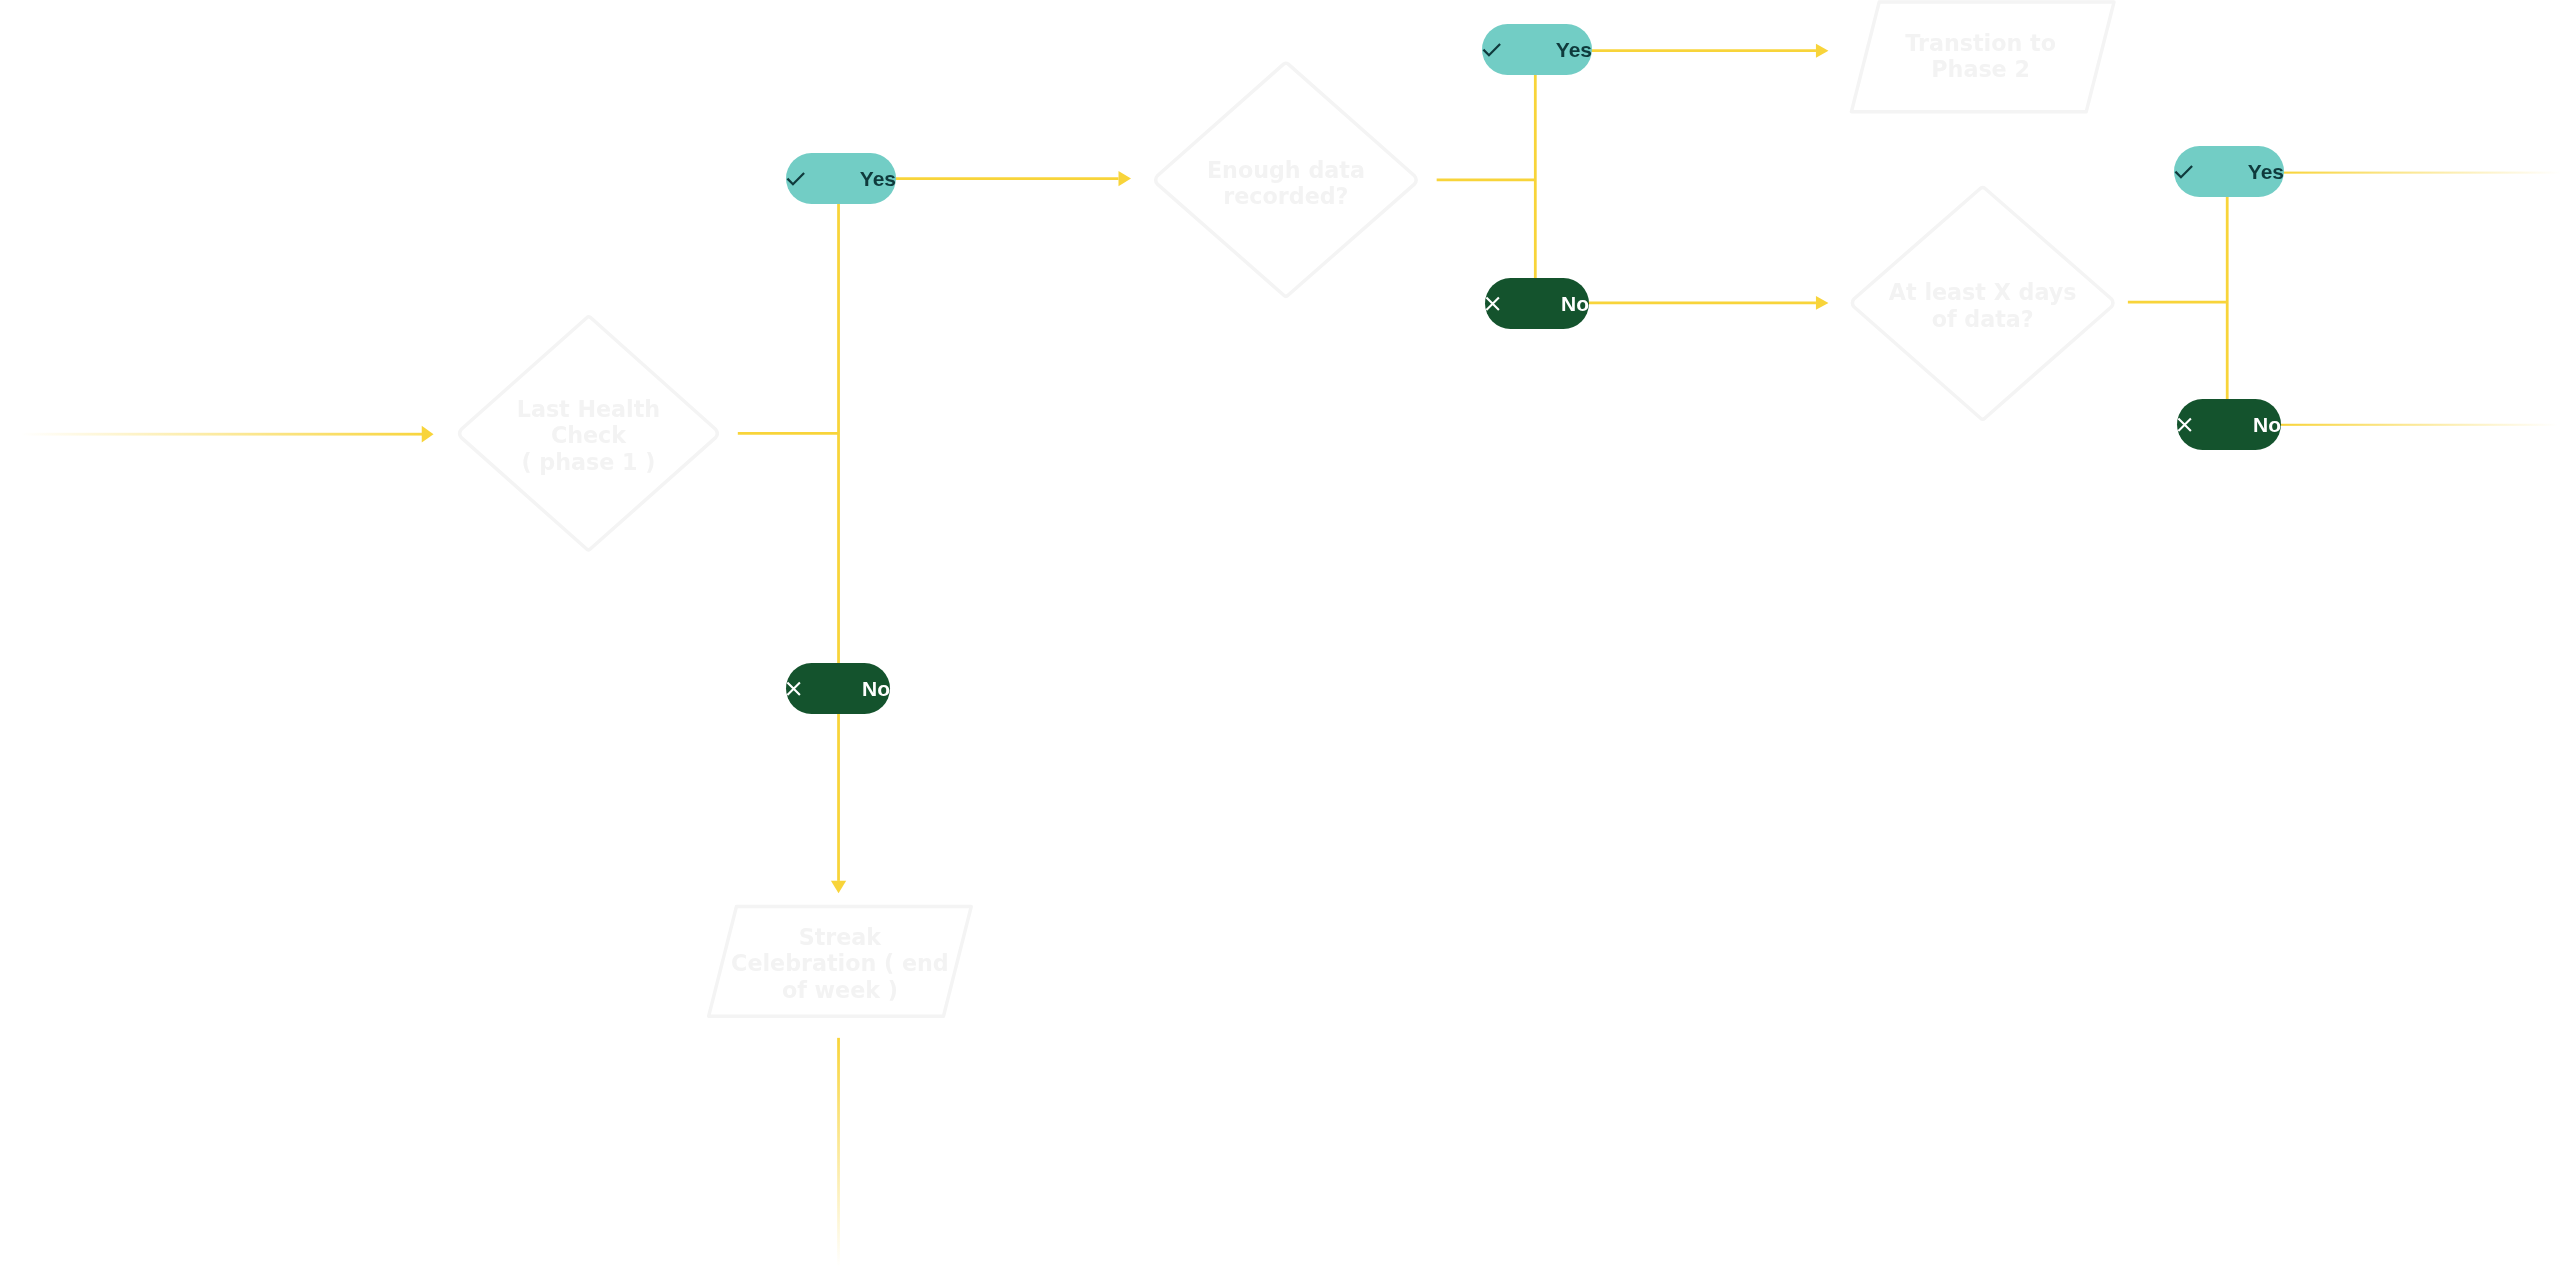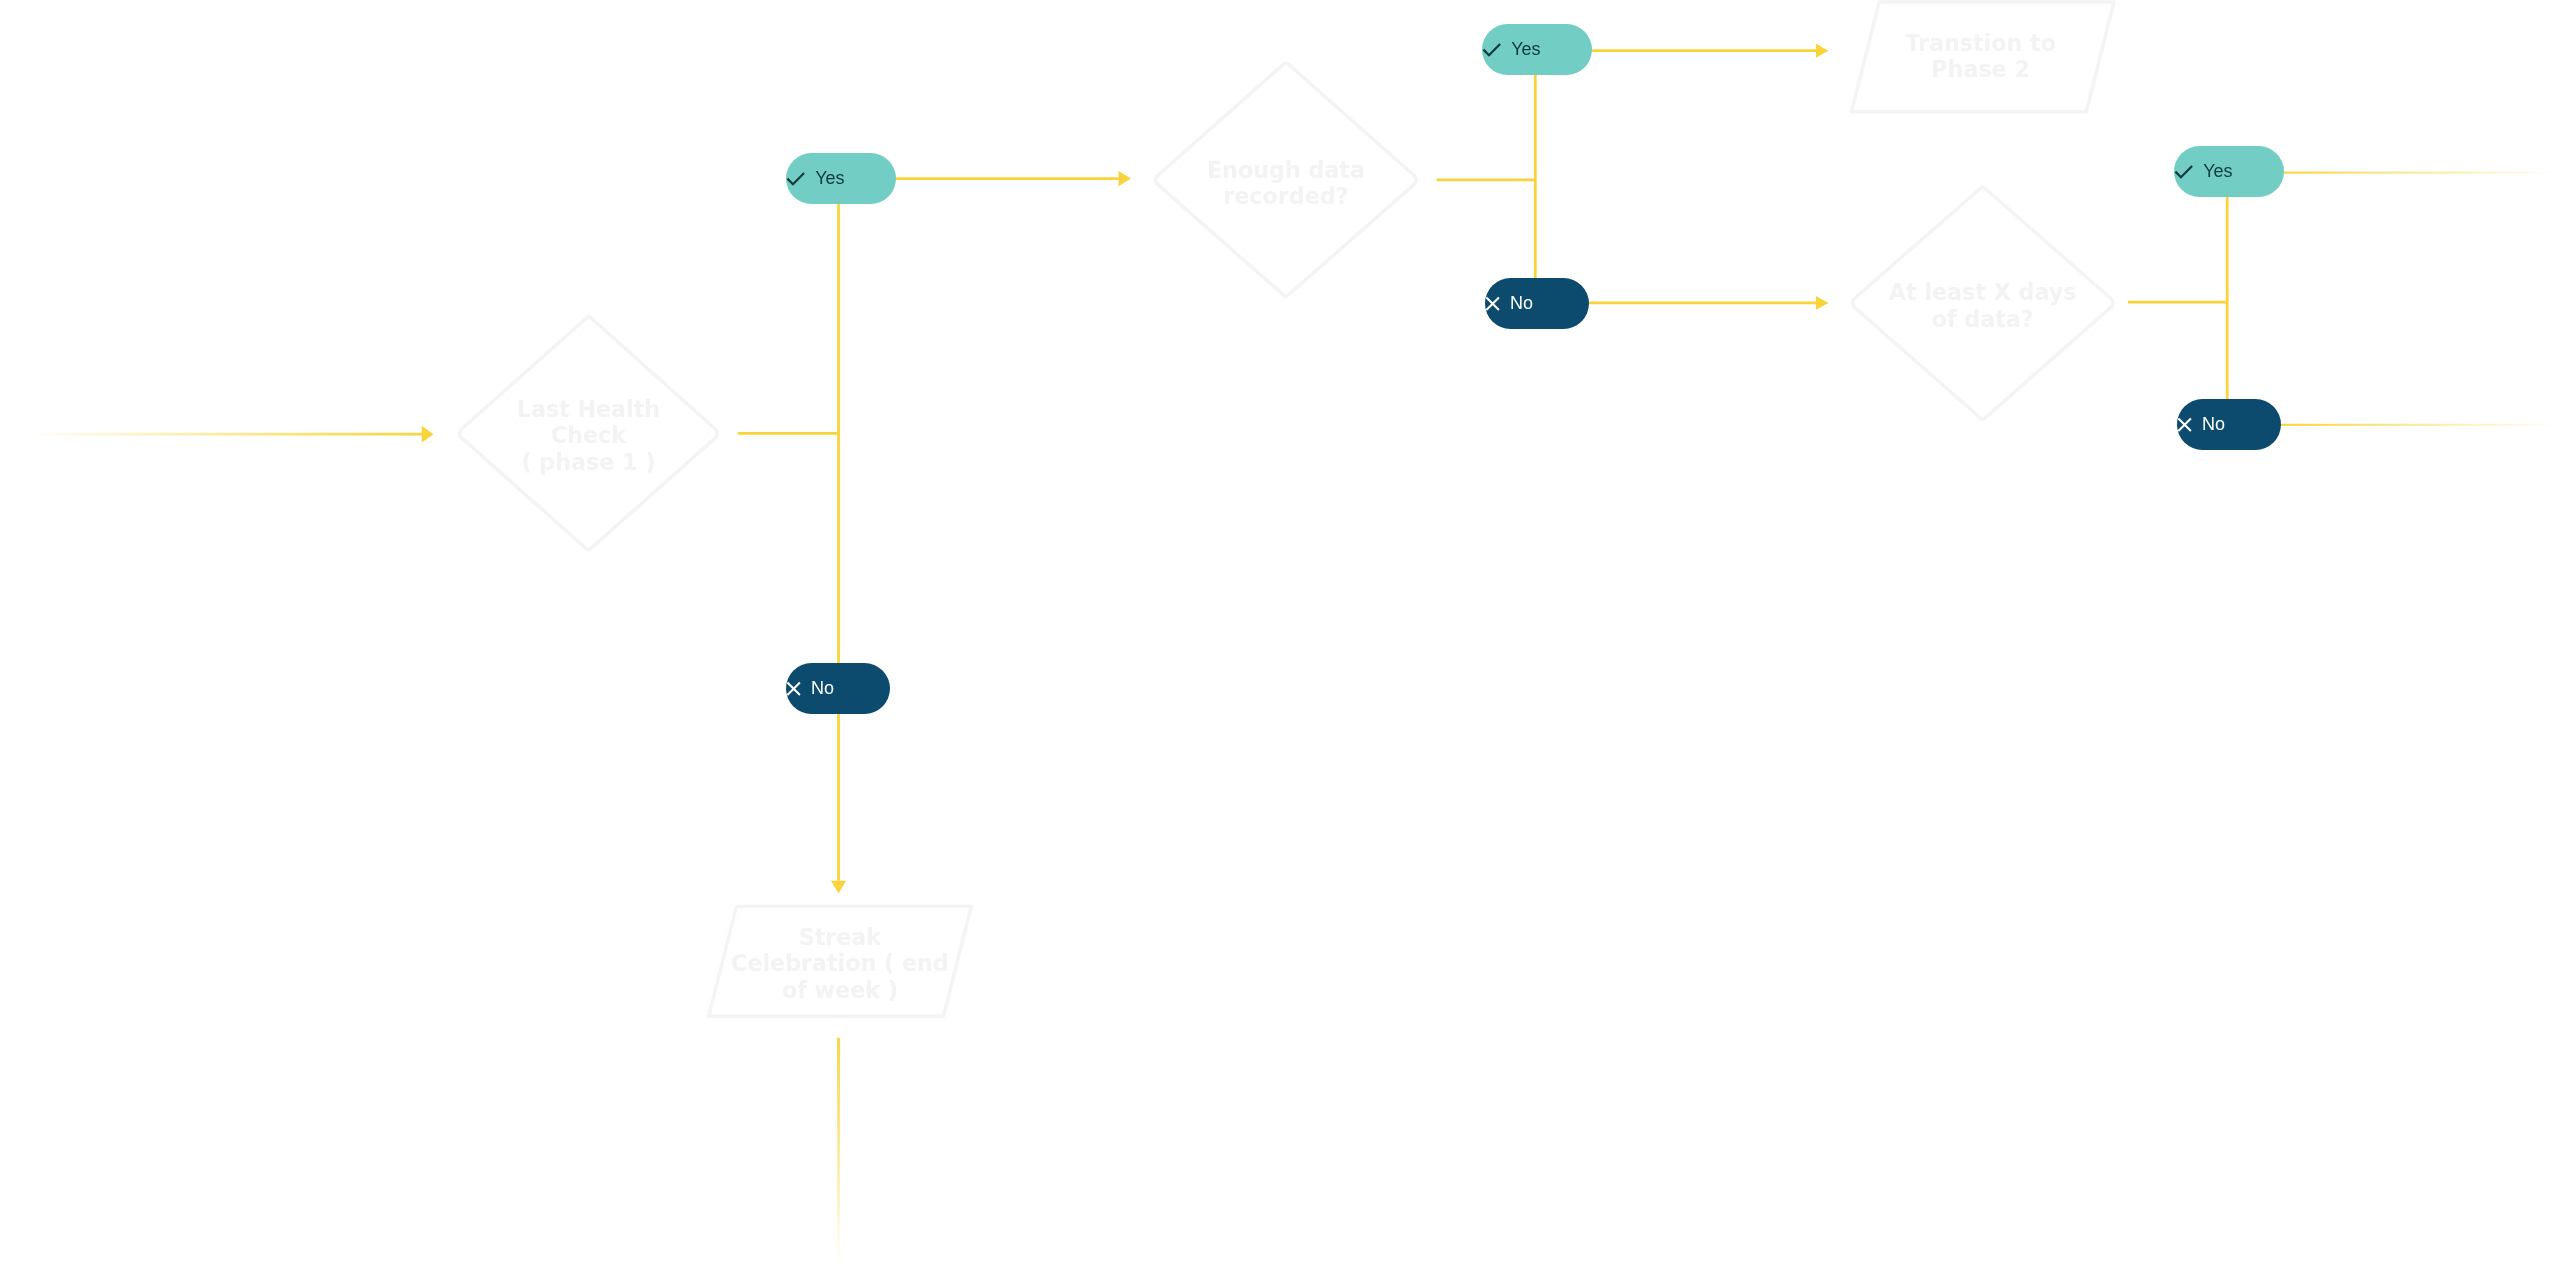--- a/index.html
+++ b/index.html
@@ -1,23 +1,23 @@
 <!DOCTYPE html>
 <html style="font-size:11px"><head>
 <meta charset="utf-8">
 <style>
   html, body { margin: 0; padding: 0; background: #ffffff; }
   body { width: 2576px; height: 1281px; position: relative; overflow: hidden; font-family: "Liberation Sans", sans-serif; }
   #canvas { position: absolute; left: 0; top: 0; width: 2576px; height: 1281px; }
   .node-label { font-family: "DejaVu Sans", sans-serif; font-weight: bold; font-size: 32px; fill: #f3f3f3; text-anchor: middle; }
   .shape { fill: none; stroke: #f4f4f4; stroke-width: 5; stroke-linejoin: round; }
   .conn { stroke: #f8d43a; stroke-width: 4; fill: none; }
-  .pill { position: absolute; height: 51px; border-radius: 26px; display: flex; align-items: center; justify-content: flex-start; gap: 9.7px; font-family: "Liberation Sans", sans-serif; font-weight: normal; font-size: 18px; cursor: pointer; box-sizing: border-box; }
+  .pill { position: absolute; height: 51px; border-radius: 26px; display: flex; align-items: center; justify-content: space-between; gap: 9.7px; font-family: "Liberation Sans", sans-serif; font-weight: bold; font-size: 21px; cursor: pointer; box-sizing: border-box; }
   .pill.yes { background: #72cdc5; color: #0f3a3c; width: 110px; }
-  .pill.no { background: #0c4a6e; color: #ffffff; width: 104px; }
+  .pill.no { background: #14532d; color: #ffffff; width: 104px; }
   .pill svg { display: block; }
 </style>
 </head>
 <body>
 
 <svg id="canvas" xmlns="http://www.w3.org/2000/svg" width="2576" height="1281" viewBox="0 0 3708 1844">
   <defs>
     <linearGradient id="fadeInH" x1="0" y1="0" x2="1" y2="0">
       <stop offset="0" stop-color="#f8d43a" stop-opacity="0"></stop>
       <stop offset="1" stop-color="#f8d43a" stop-opacity="1"></stop>

